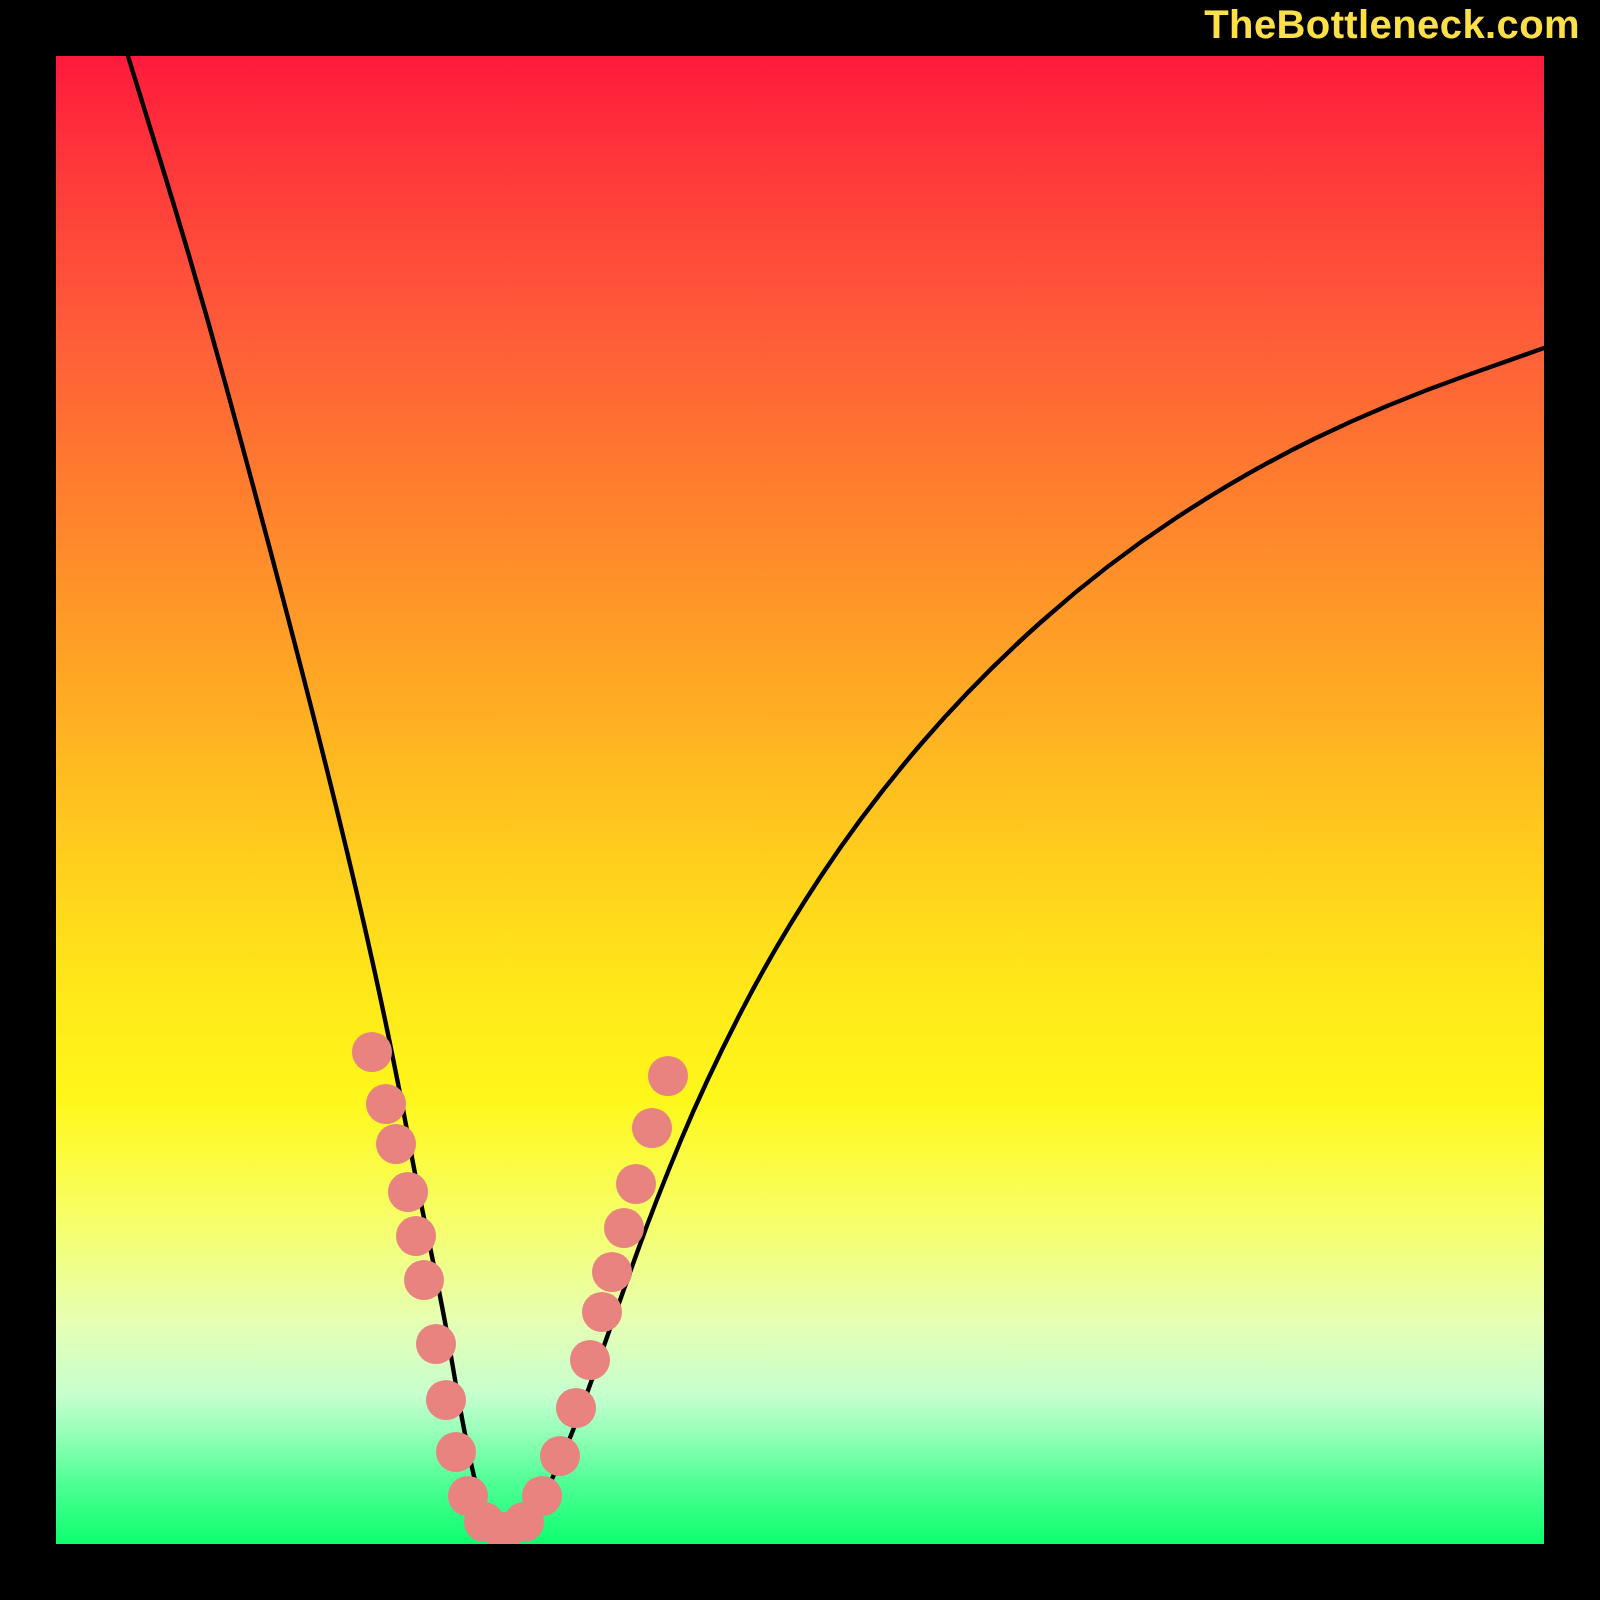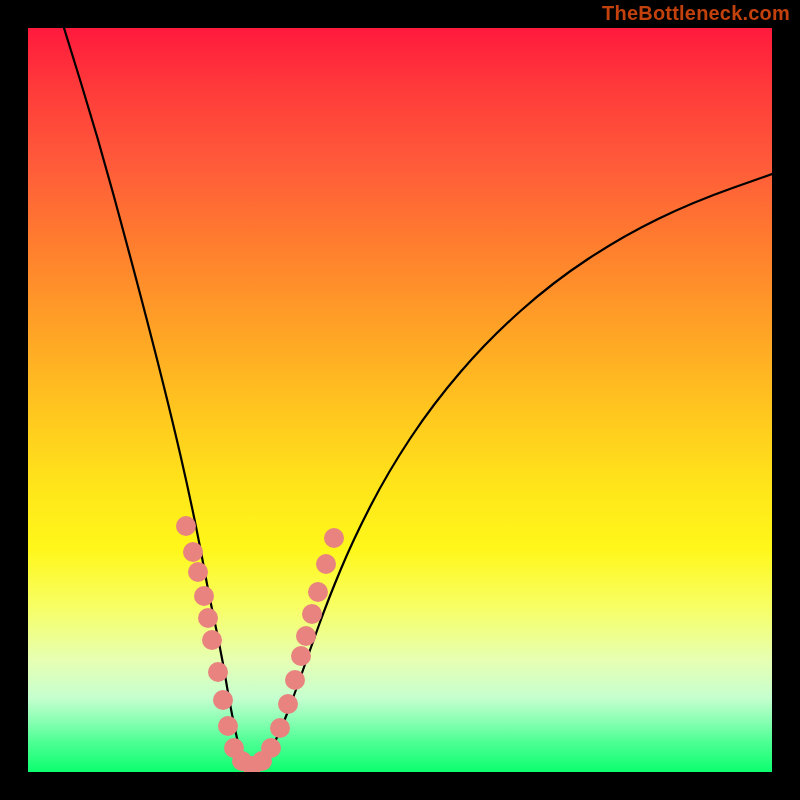--- a/index.html
+++ b/index.html
@@ -37,21 +37,21 @@
     position: absolute;
     left: 0;
     top: 0;
     width: 744px;
     height: 744px;
   }
   .watermark {
     position: absolute;
     top: 2px;
     right: 10px;
-    color: #c2410c;
+    color: #fde047;
     font-size: 20px;
     font-weight: 600;
     letter-spacing: 0.2px;
   }
 </style>
 </head>
 <body>
 
 <div class="frame">
   <svg viewBox="0 0 744 744">

